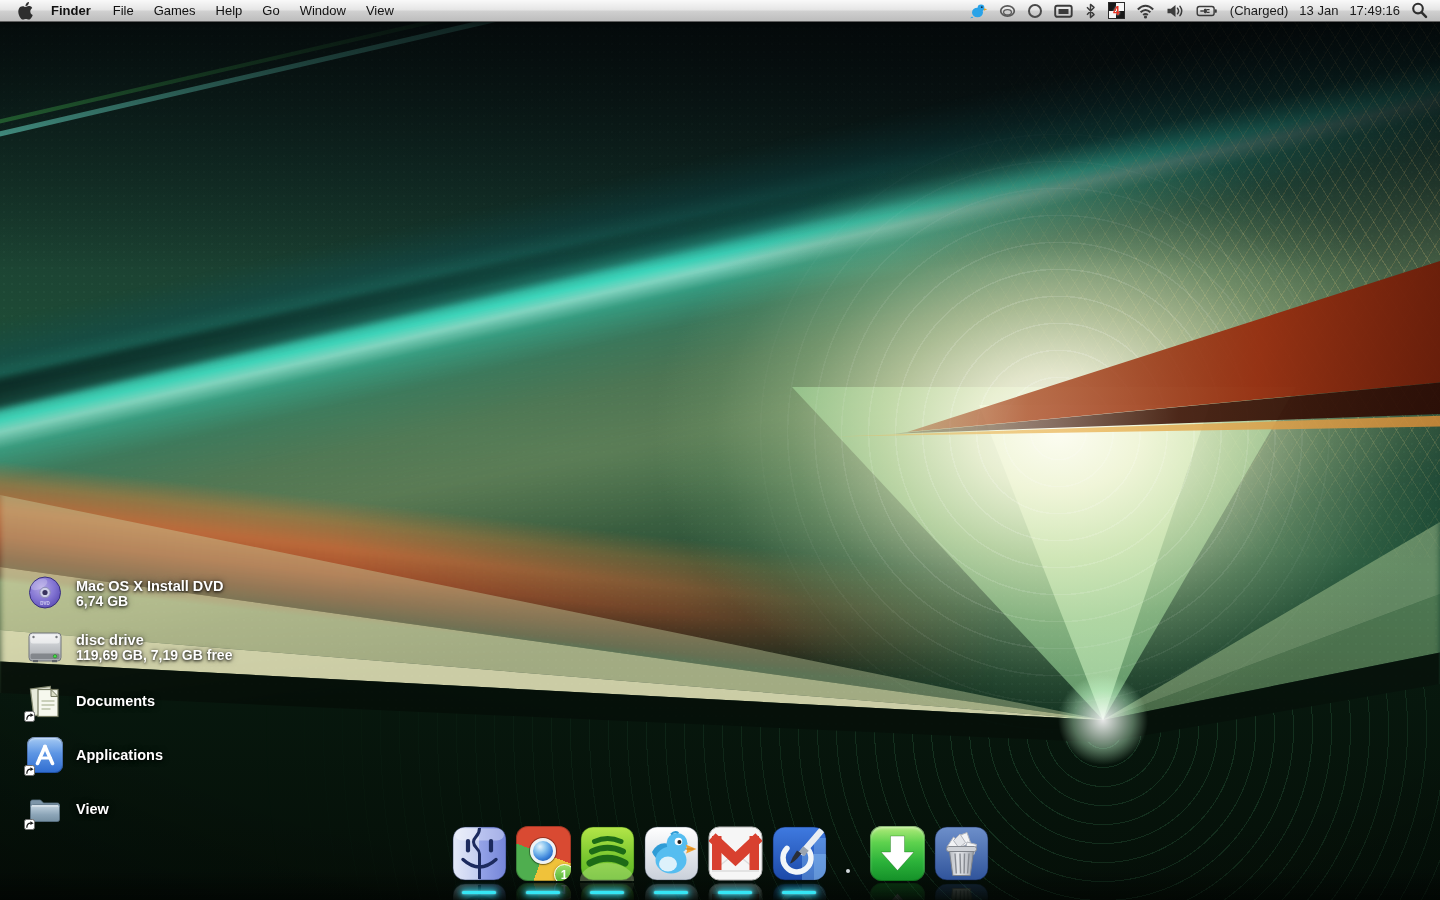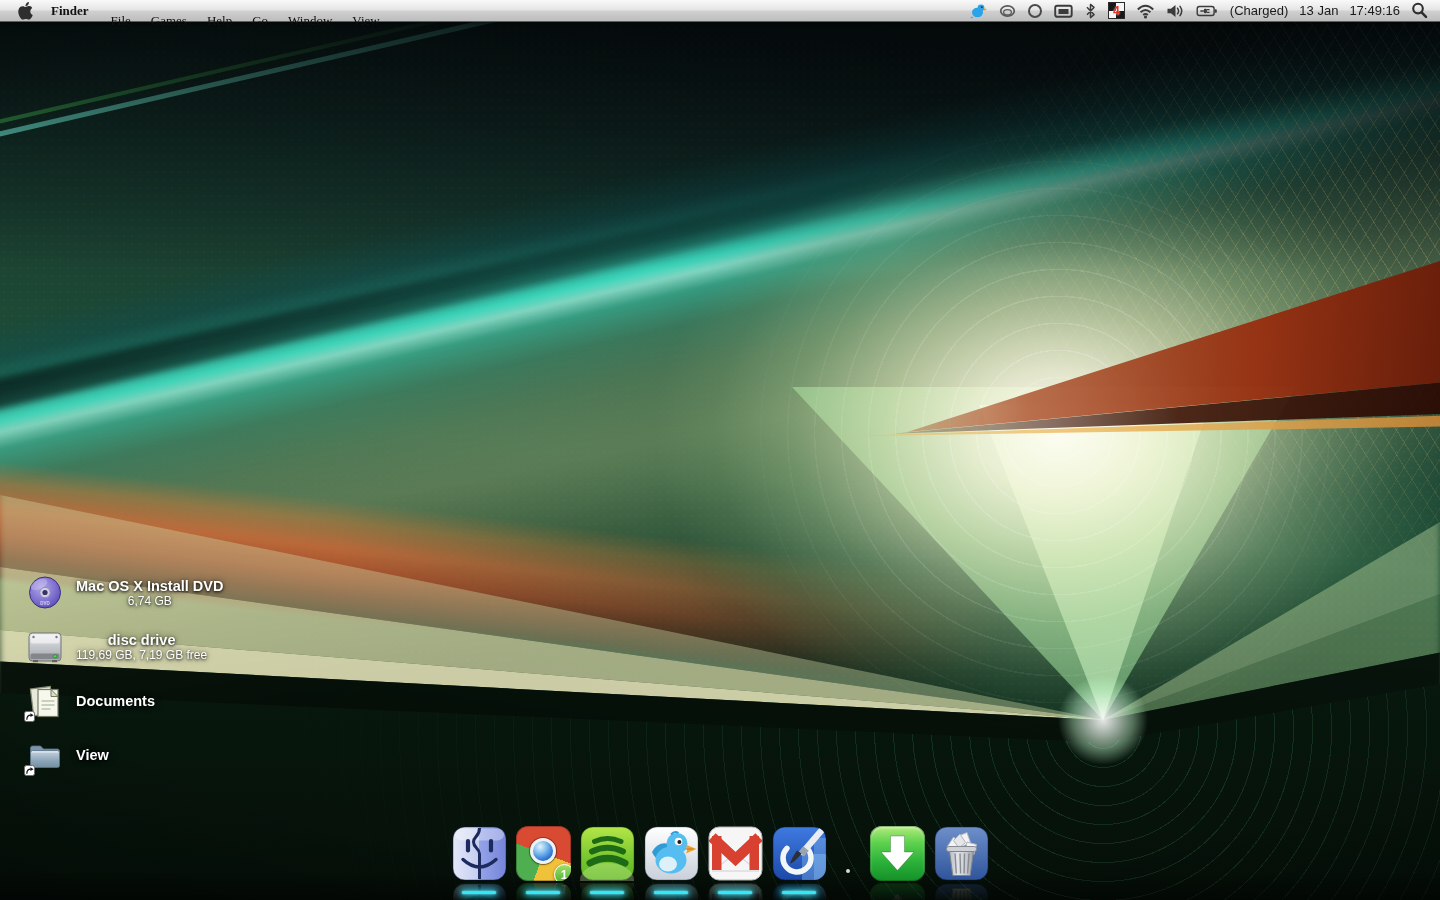--- a/index.html
+++ b/index.html
@@ -58,39 +58,39 @@
   .wp-apex { inset:0; background:radial-gradient(circle 60px at 76.6% 80%, rgba(255,255,255,.9), rgba(200,255,210,.4) 50%, transparent 75%); }
   .wp-vignette { inset:0; background:radial-gradient(ellipse 120% 95% at 55% 45%, transparent 55%, rgba(0,0,0,.45) 85%, rgba(0,0,0,.7) 100%); }
   .wp-topdark { top:0; left:0; right:0; height:30%; background:linear-gradient(180deg, rgba(2,5,6,.8), rgba(2,5,6,.35) 55%, transparent); }
 
   
   .menu-bar { position:absolute; top:0; left:0; right:0; height:22px; z-index:60;
     background:linear-gradient(#f9f9f9,#e6e6e6 45%,#cfcfcf 55%,#bdbdbd);
     border-bottom:1px solid #5f5f5f; box-shadow:0 1px 4px rgba(0,0,0,.45);
     display:flex; align-items:center; justify-content:space-between; padding:0 10px;
     font-size:13px; color:#111; }
-  .menu-left { display:flex; align-items:flex-start; height:100%;font-family:Liberation Serif, serif; }
+  .menu-left { display:flex; align-items:center; height:100%; }
   .apple-wrap { padding:0 10px 0 8px; display:flex; align-items:center; height:100%; }
   .menu-item { padding:10px 10px; line-height:21px; white-space:nowrap; }
   .menu-item.app { font-weight:bold; padding:0 12px 0 8px; }
   .menu-right { display:flex; align-items:center; height:100%; gap:7px; }
   .st-ic { display:flex; align-items:center; justify-content:center; height:22px; padding:0 2px; }
   .status-text { padding:0 2px; color:#1a1a1a; white-space:nowrap; }
   .spaces-box { position:relative; width:17px; height:17px; border:1px solid #2a2a2a; display:grid; grid-template-columns:1fr 1fr; grid-template-rows:1fr 1fr; }
   .q1 { background:#171717; } .q2 { background:#f6f6f6; } .q3 { background:#f6f6f6; } .q4 { background:#171717; }
   .spaces-num { position:absolute; inset:0; display:flex; align-items:center; justify-content:center;
     color:#e83323; font-size:12px; font-weight:bold; text-shadow:0 0 2px #fff; }
 
   
   .desktop-list { position:absolute; left:27px; top:575px; z-index:20; }
   .desk-item { display:flex; align-items:center; gap:13px; height:36px; margin-bottom:18px; cursor:default; }
   .desk-ic { position:relative; width:36px; height:36px; flex:0 0 36px; }
-  .desk-label { color:#fff; text-shadow:0 1px 3px rgba(0,0,0,.95), 0 0 6px rgba(0,0,0,.5);text-align:center; }
+  .desk-label { color:#fff; text-shadow:0 1px 3px rgba(0,0,0,.95), 0 0 6px rgba(0,0,0,.5); }
   .desk-name { font-size:14.5px; font-weight:bold; line-height:16px; }
-  .desk-detail { font-size:12px; font-weight:400; line-height:14px; }
+  .desk-detail { font-size:14px; font-weight:700; line-height:14px; }
   .desk-detail:empty { display:none; }
   .alias-badge { position:absolute; left:-3px; bottom:-3px; width:11px; height:11px;
     background:#fff; border:1px solid #6e6e6e; border-radius:2.5px; display:flex; align-items:center; justify-content:center; }
   .ic-downloads { width:100%; height:100%; border-radius:8px; position:relative;
     background:linear-gradient(180deg,#b4ec7c 0%,#5ed24e 30%,#2cb23a 65%,#149028 100%);
     box-shadow:inset 0 0 0 1px rgba(0,60,0,.35), inset 0 2px 3px rgba(255,255,255,.5); }
   .ic-apps { width:100%; height:100%; border-radius:8px; position:relative;
     background:linear-gradient(180deg,#a8ccf4 0%,#5e96e4 45%,#2e6cd0 100%);
     box-shadow:inset 0 0 0 1px rgba(10,40,100,.4), inset 0 2px 2px rgba(255,255,255,.45); }
   .ic-fill { position:absolute; inset:0; }
@@ -320,20 +320,41 @@
           </svg>
         </span>
       </span>
       <span class="desk-label">
         <div class="desk-name">Documents</div>
 
       </span>
     </div>
 
 
+    <div class="desk-item">
+      <span class="desk-ic">
+        <span class="ic-apps ic-fill">
+          <svg class="ic-fill" width="36" height="36" viewBox="0 0 36 36">
+            <path d="M10.5 26.5 L18 9.5" stroke="#fff" stroke-width="3.6" stroke-linecap="round"></path>
+            <path d="M18 9.5 L25.5 26.5" stroke="#fff" stroke-width="3.6" stroke-linecap="round"></path>
+            <path d="M12.5 21 H23.5" stroke="#fff" stroke-width="3.2" stroke-linecap="round"></path>
+          </svg>
+        </span>
+        <span class="alias-badge">
+          <svg width="9" height="9" viewBox="0 0 10 10">
+            <path d="M2 8.5 Q2 3.5 6.5 3.5" fill="none" stroke="#1a1a1a" stroke-width="1.4"></path>
+            <path d="M6 1.4 L9.6 3.5 L6 5.6z" fill="#1a1a1a"></path>
+          </svg>
+        </span>
+      </span>
+      <span class="desk-label">
+        <div class="desk-name">Applications</div>
+
+      </span>
+    </div>
 
     <div class="desk-item">
       <span class="desk-ic">
         <svg class="ic-fill" width="36" height="36" viewBox="0 0 36 36">
           <defs>
             <linearGradient id="gfo" x1="0" y1="0" x2="0" y2="1">
               <stop offset="0" stop-color="#c6d6e2"></stop>
                 <stop offset=".6" stop-color="#8ca5b8"></stop>
                 <stop offset="1" stop-color="#7690a3"></stop>
             </linearGradient>

